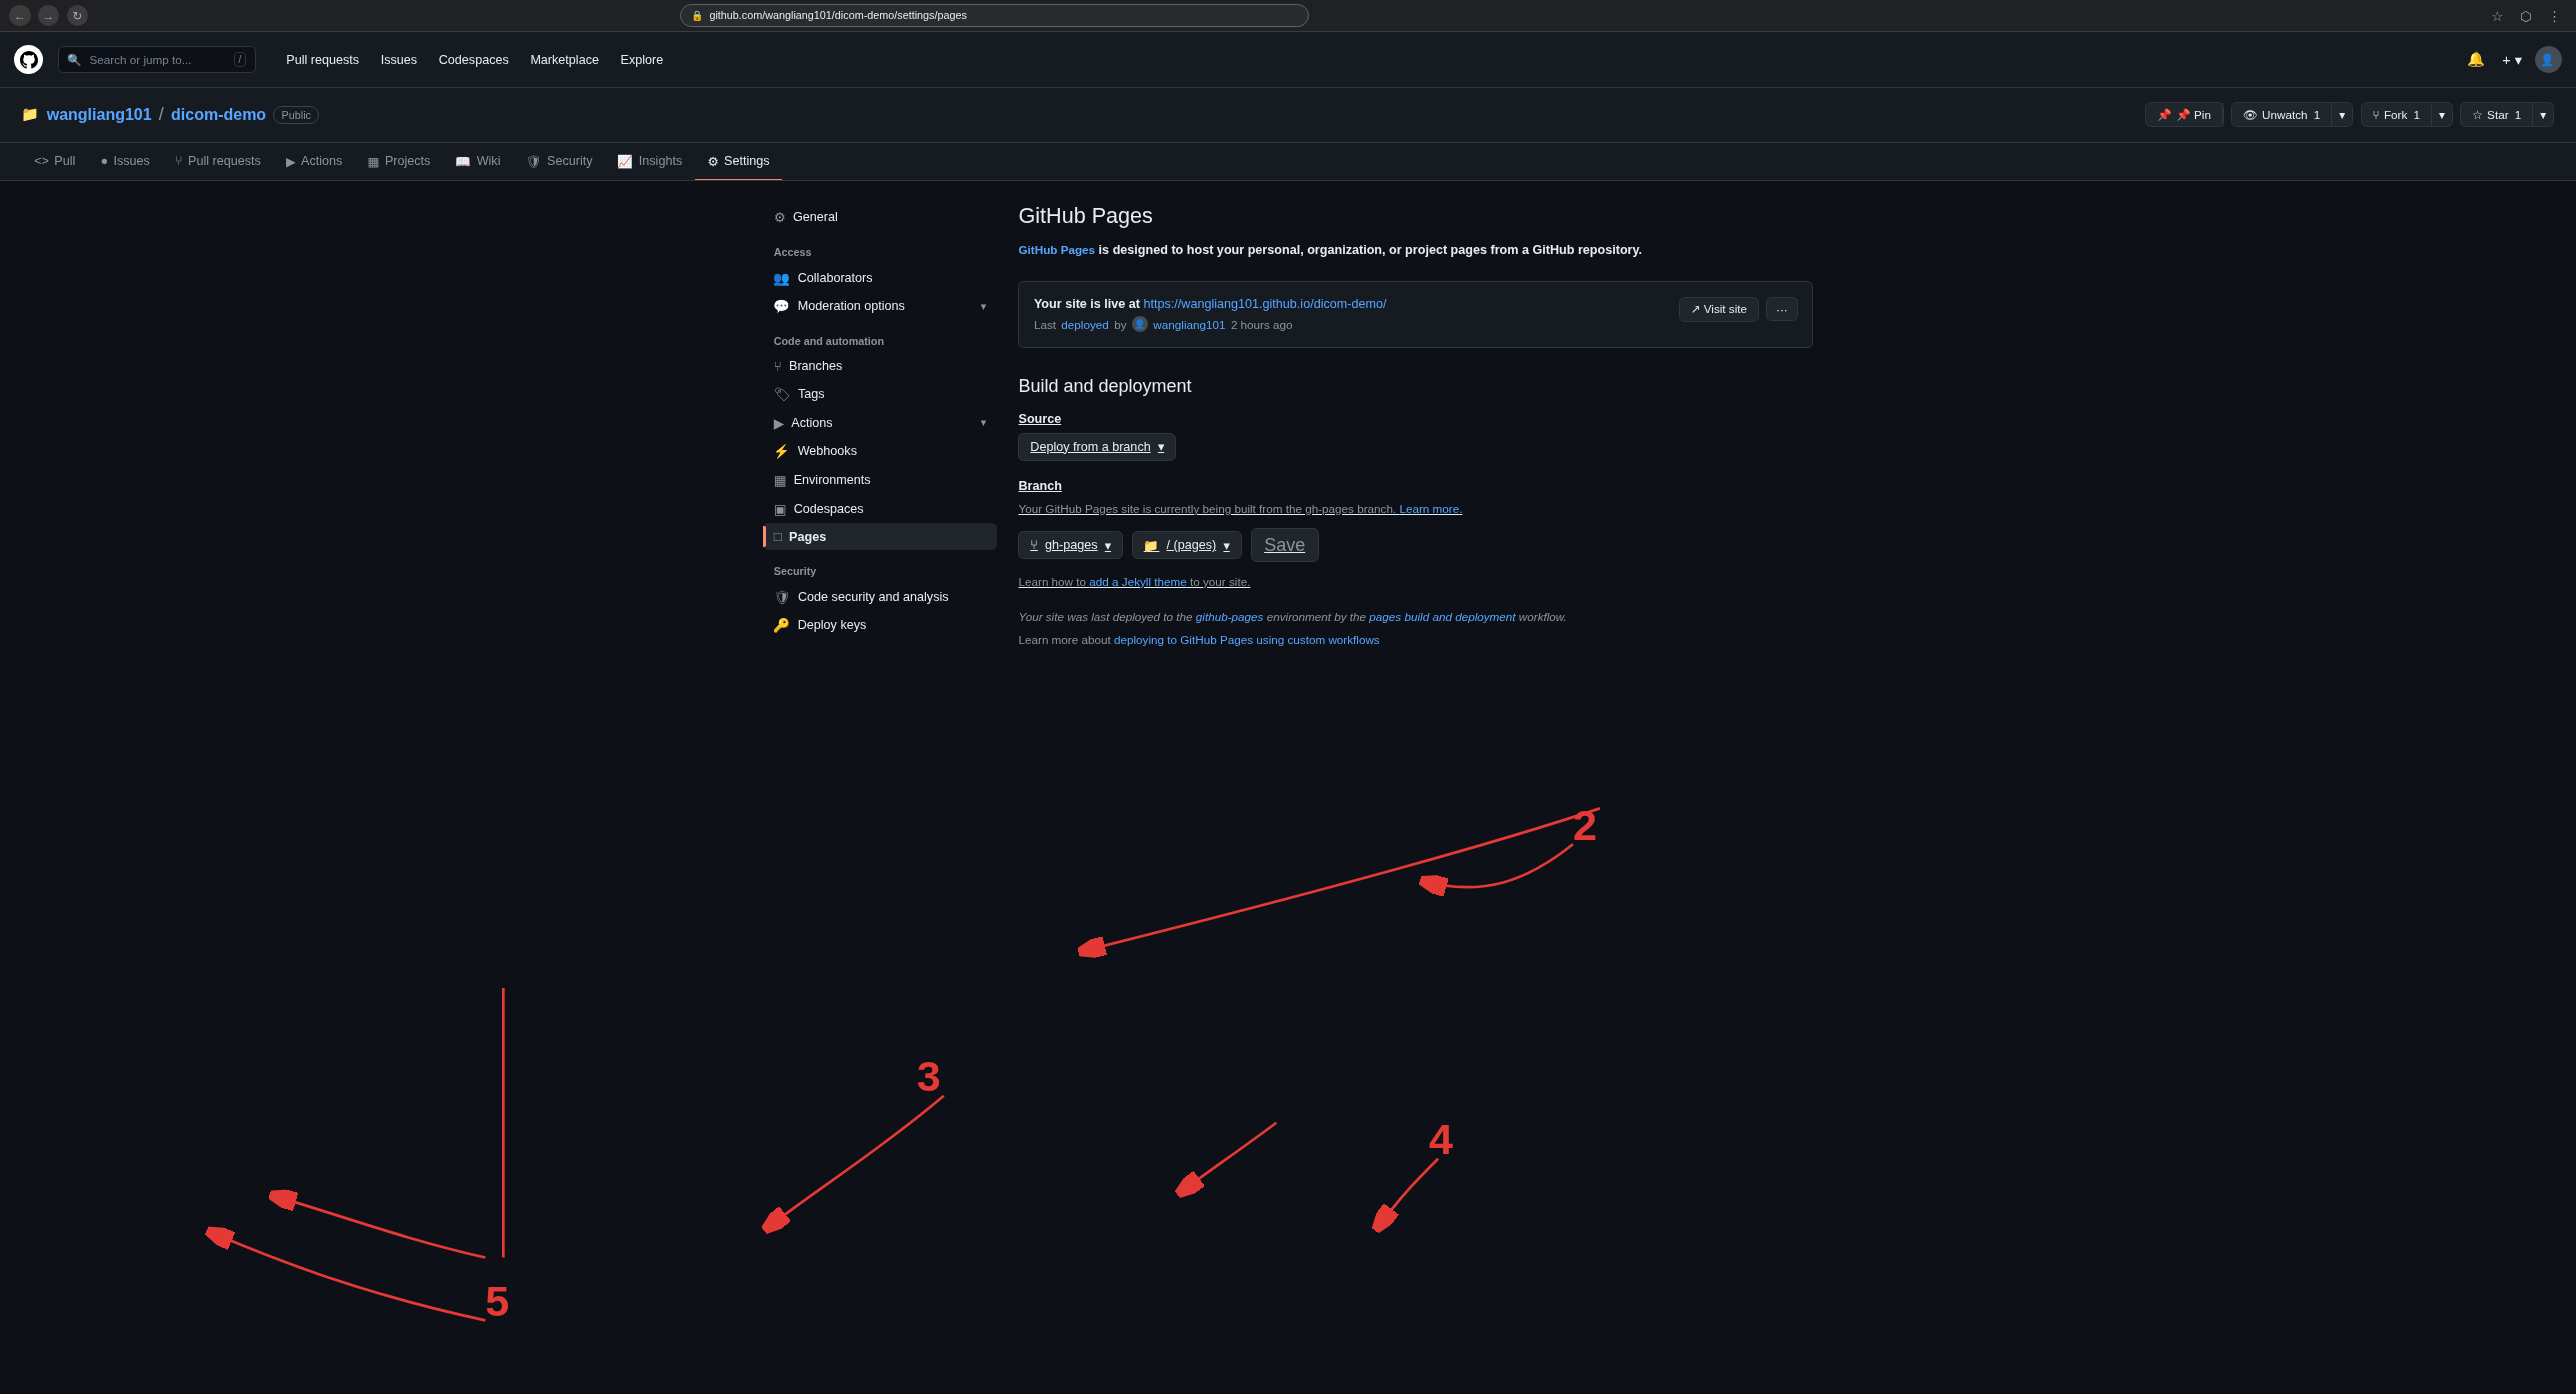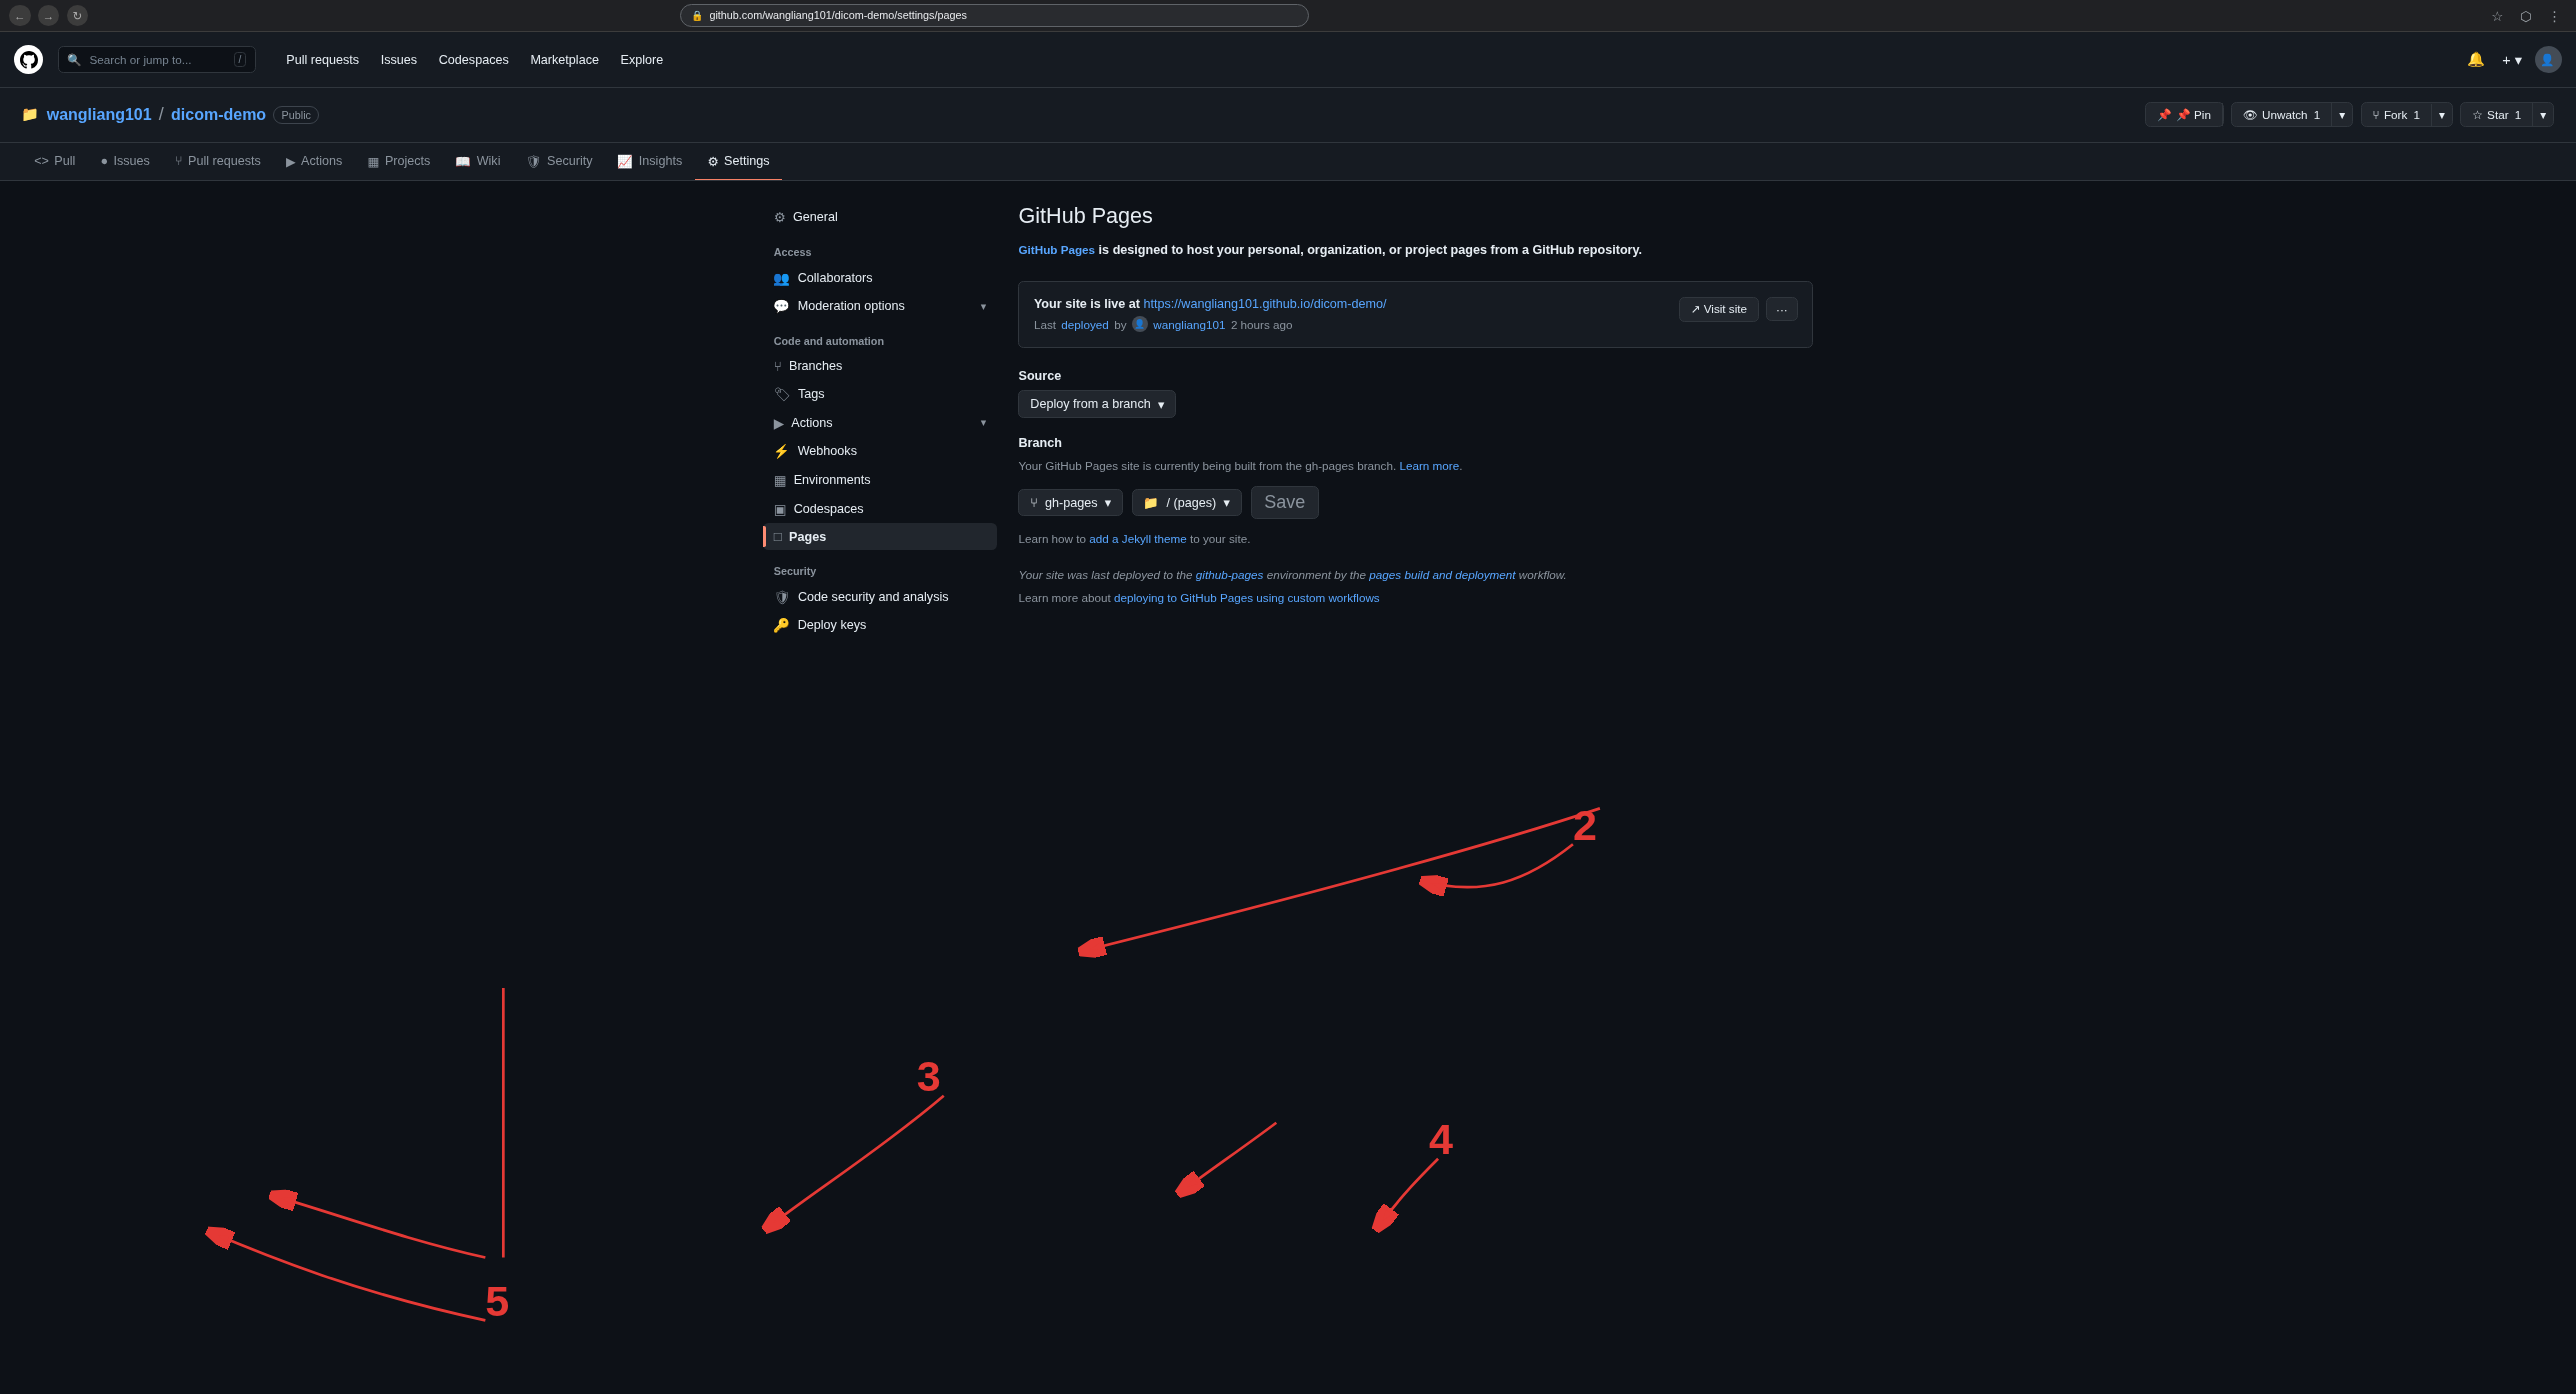--- a/index.html
+++ b/index.html
@@ -343,21 +343,21 @@
 
     .section-title {
       font-size: 18px;
       font-weight: 400;
       margin-bottom: 14.4px;
       padding-top: 7.2px;
       border-top: 0.9px solid #30363d;
     }
     .section-title:first-of-type { border-top: none; }
 
-    .form-group { margin-bottom: 18px; }
+    .form-group { margin-bottom: 18px; text-decoration: underline; }
     .form-label {
       font-size: 12.6px;
       font-weight: 600;
       margin-bottom: 7.2px;
       color: #e6edf3;
     }
     .form-description {
       font-size: 11.7px;
       color: #8b949e;
       margin-bottom: 10.8px;
@@ -637,20 +637,21 @@
             <span> 2 hours ago</span>
           </div>
         </div>
         <div class="site-actions">
           <button class="visit-site-btn">↗ Visit site</button>
           <button class="more-btn">···</button>
         </div>
       </div>
     </div>
 
+    <h2 class="section-title">Build and deployment</h2>
 
     <div class="form-group">
       <div class="form-label">Source</div>
       <button class="dropdown-btn">
         <span>Deploy from a branch</span>
         <span>▾</span>
       </button>
     </div>
 
     <div class="form-group">

